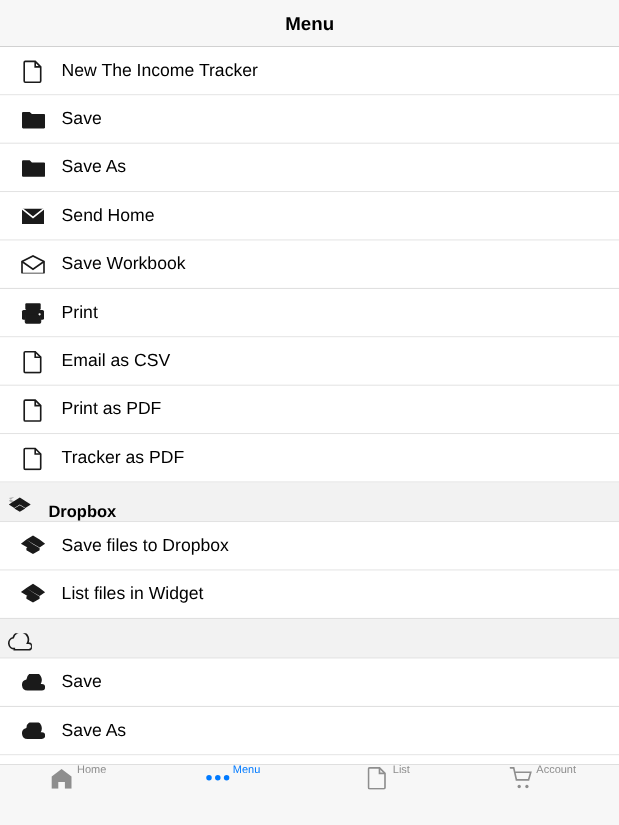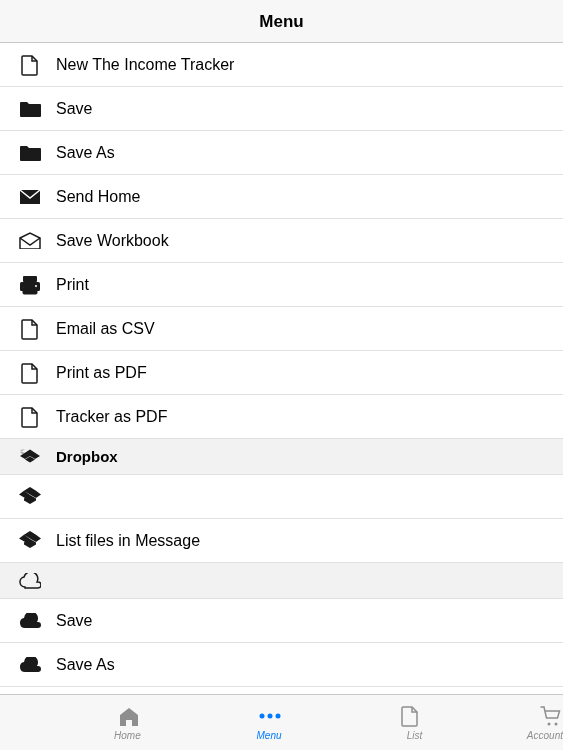--- a/index.html
+++ b/index.html
@@ -43,22 +43,22 @@
       justify-content: center;
       margin-right: 12px;
       flex-shrink: 0;
     }
     .menu-item .label {
       font-size: 16px;
       color: #000;
     }
     .section-header {
       display: flex;
-      align-items: center;
-      padding: 0 16px;
+      align-items: flex-end;
+      padding: 0 4px;
       height: 36px;
       background: #f2f2f2;
       border-bottom: 1px solid #e0e0e0;
     }
     .section-header .icon {
       width: 28px;
       height: 28px;
       display: flex;
       align-items: center;
       justify-content: center;
@@ -74,26 +74,25 @@
     .tab-bar {
       height: 56px;
       background: #f7f7f7;
       border-top: 1px solid #c8c8c8;
       display: flex;
       align-items: stretch;
     }
     .tab-item {
       flex: 1;
       display: flex;
-      flex-direction: column;
-      align-items: flex-end;
+      flex-direction: row;
+      align-items: flex-start;
       justify-content: center;
       cursor: pointer;
       gap: 2px;
-      font-style: italic;
     }
     .tab-item .tab-icon {
       width: 24px;
       height: 24px;
       display: flex;
       align-items: center;
       justify-content: center;
     }
     .tab-item .tab-label {
       font-size: 10px;
@@ -223,29 +222,30 @@
     </span>
     <span class="label">Dropbox</span>
   </div>
 
   <div class="menu-item">
     <span class="icon">
       <svg width="22" height="22" viewBox="0 0 22 22" fill="#1a1a1a" xmlns="http://www.w3.org/2000/svg">
         <path d="M11 1L5 4.8l6 3.8 6-3.8L11 1zM5 4.8L0 8.5l6 3.5 5-3-6-4.2zM17 4.8l-6 3.8 6 3.5 5-3.5-5-3.8zM5 12.5l6 3.5 6-3.5-6-3.5-6 3.5zM5 12.5v2l6 3.5 6-3.5v-2l-6 3.5-6-3.5z"></path>
       </svg>
     </span>
+    <span class="label">Save files to Dropbox</span>
   </div>
 
   <div class="menu-item">
     <span class="icon">
       <svg width="22" height="22" viewBox="0 0 22 22" fill="#1a1a1a" xmlns="http://www.w3.org/2000/svg">
         <path d="M11 1L5 4.8l6 3.8 6-3.8L11 1zM5 4.8L0 8.5l6 3.5 5-3-6-4.2zM17 4.8l-6 3.8 6 3.5 5-3.5-5-3.8zM5 12.5l6 3.5 6-3.5-6-3.5-6 3.5zM5 12.5v2l6 3.5 6-3.5v-2l-6 3.5-6-3.5z"></path>
       </svg>
     </span>
-    <span class="label">List files in Message</span>
+    <span class="label">List files in Widget</span>
   </div>
 
   <div class="section-header">
     <span class="icon">
       <svg width="22" height="16" viewBox="0 0 22 16" fill="none" xmlns="http://www.w3.org/2000/svg">
         <path d="M6 14a5 5 0 01-1-9.9A7 7 0 1118 9h1a3 3 0 010 6H6z" stroke="#1a1a1a" stroke-width="1.5" fill="none"></path>
       </svg>
     </span>
   </div>
 

